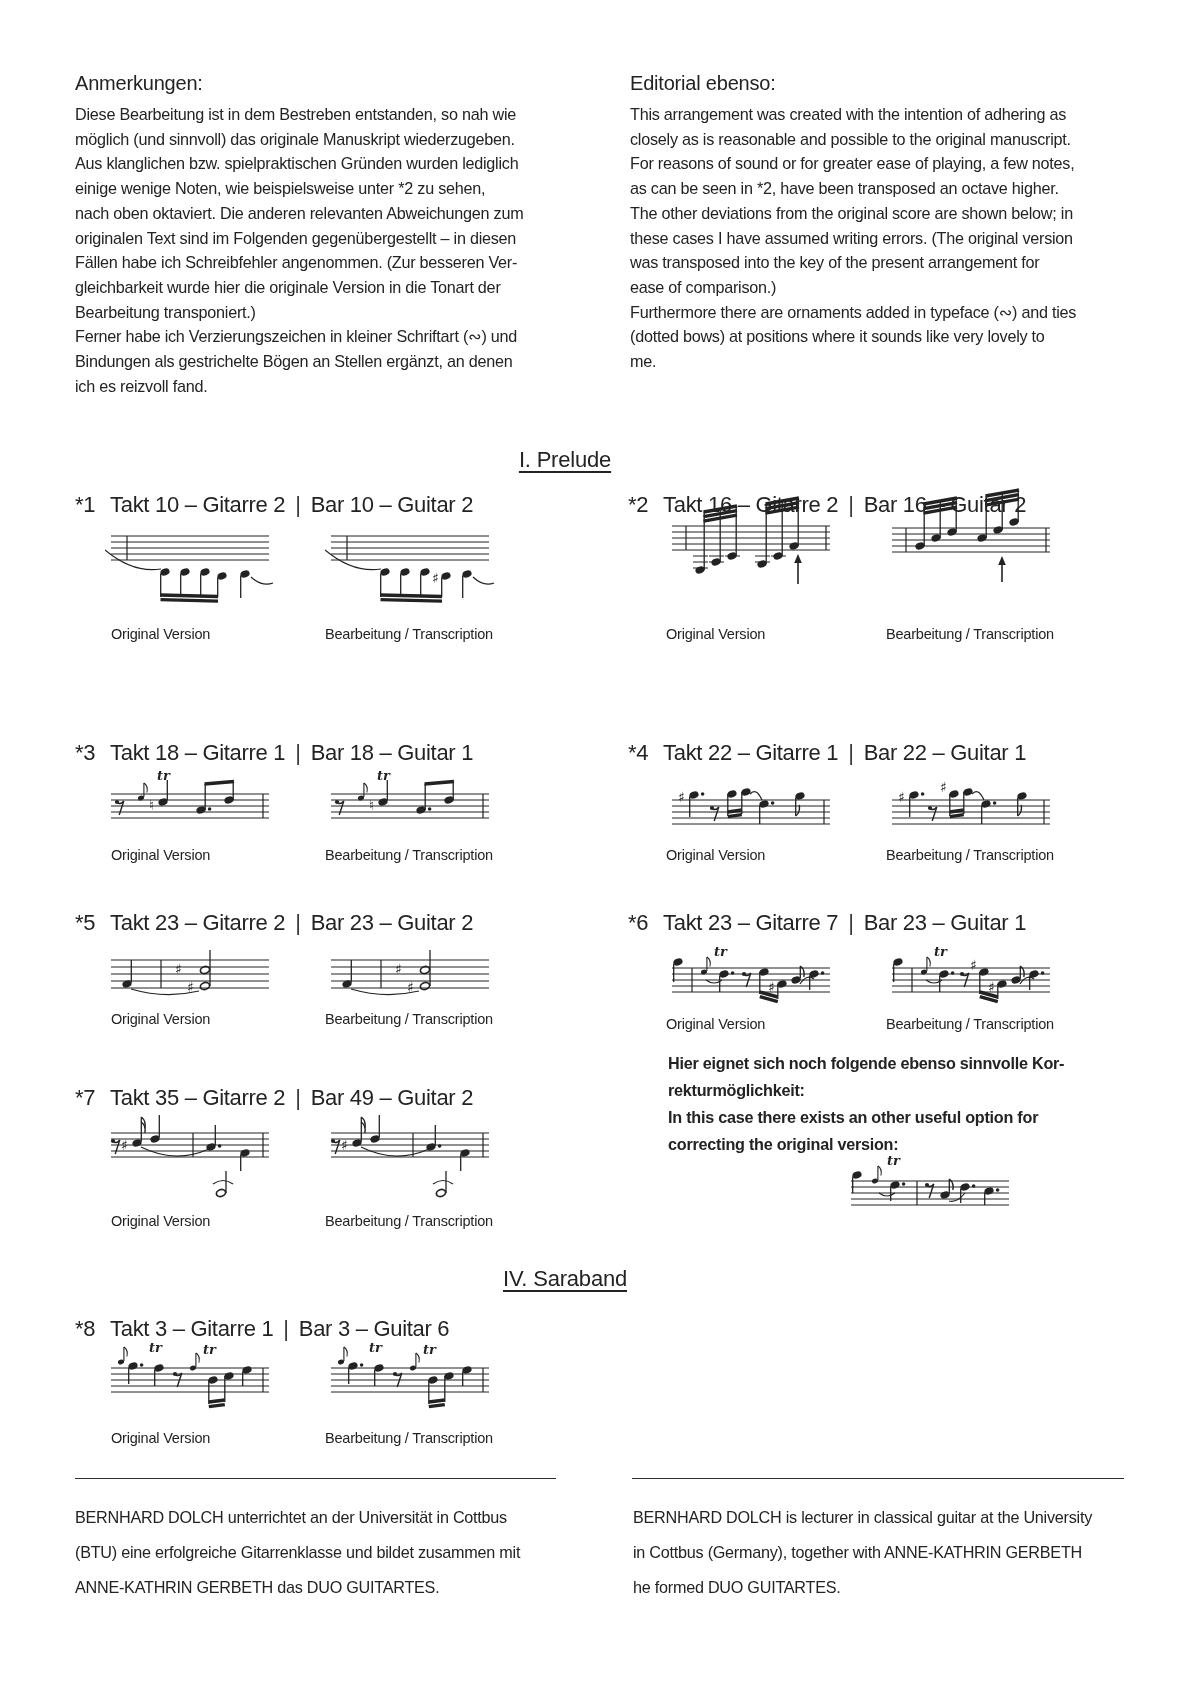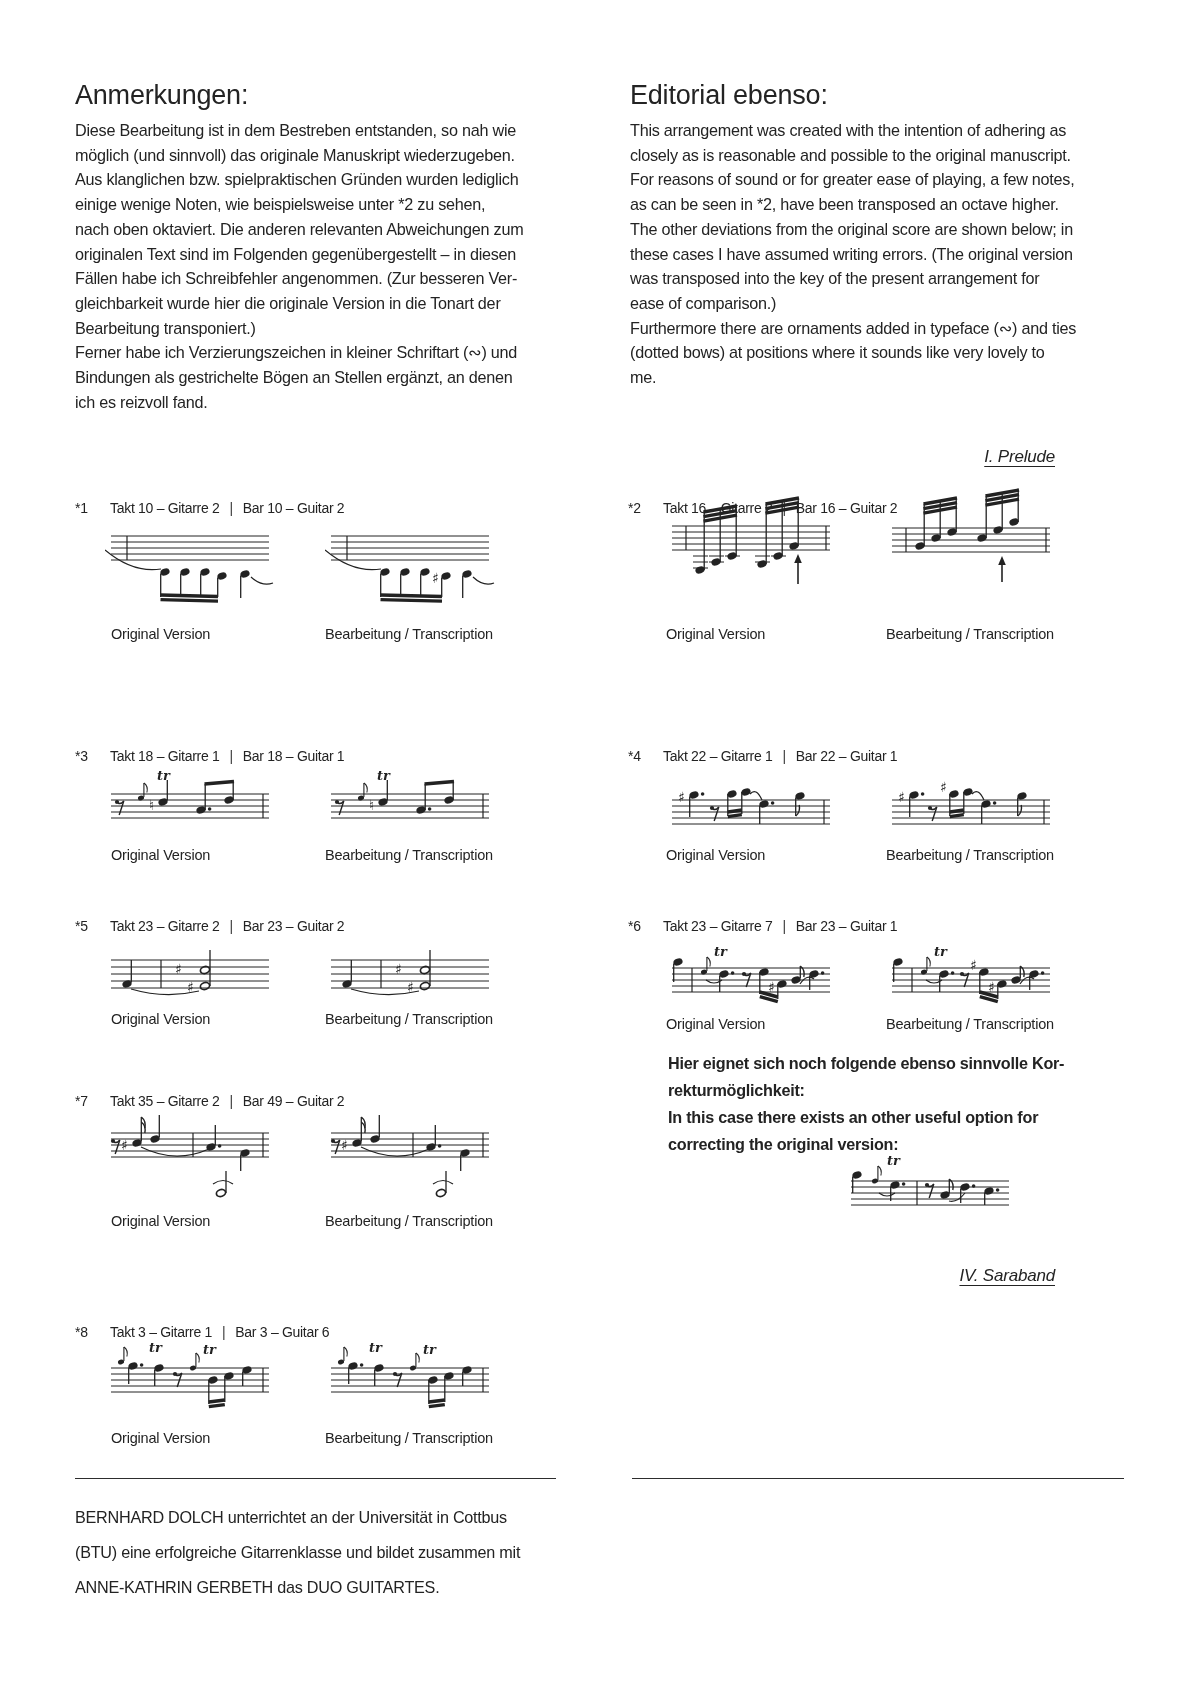--- a/index.html
+++ b/index.html
@@ -1,26 +1,26 @@
 <!DOCTYPE html>
 <html><head>
 <meta charset="utf-8">
 <style>
   html,body{margin:0;padding:0;background:#e8e8e8;}
   #page{position:relative;width:1200px;height:1685px;background:#ffffff;margin:0 auto;
         font-family:"Liberation Sans",sans-serif;color:#232323;overflow:hidden;}
   .col{position:absolute;}
-  .col h2{margin:12px 0 7px 0;font-size:27px;font-weight:400;letter-spacing:-0.2px;}
+  .col h2{margin:4px 0 7px 0;font-size:20px;font-weight:400;letter-spacing:-0.2px;}
   .body-text{font-size:16.2px;line-height:24.7px;letter-spacing:-0.25px;white-space:pre-line;
              text-align:left;}
-  .sec-head{position:absolute;left:75px;width:980px;text-align:right;font-size:17px;
-            font-style:italic;letter-spacing:-0.2px;}
+  .sec-head{position:absolute;left:75px;width:980px;text-align:center;font-size:22px;
+            letter-spacing:-0.2px;}
   .sec-head span{text-decoration:underline;text-underline-offset:4px;}
   .ex{position:absolute;width:492px;}
-  .exlabel{position:absolute;top:8px;left:0;font-size:14px;letter-spacing:-0.3px;white-space:nowrap;}
+  .exlabel{position:absolute;top:0;left:0;font-size:22px;letter-spacing:-0.3px;white-space:nowrap;}
   .exlabel .num{display:inline-block;min-width:35px;}
   .exlabel .pipe{margin:0 10px;font-weight:300;color:#3a3a3a;}
   .fig{position:absolute;margin:0;padding:0;}
   .cap{position:absolute;font-size:14.5px;letter-spacing:-0.2px;white-space:nowrap;}
   .noteblk{position:absolute;font-size:16.2px;line-height:27px;letter-spacing:-0.25px;
            white-space:pre-line;font-weight:bold;}
   .rule{position:absolute;height:0;border-top:1.6px solid #2d2d2d;}
   .footer-text{position:absolute;font-size:16.2px;line-height:35px;letter-spacing:-0.25px;
                white-space:pre-line;}
   svg{display:block;}
@@ -638,14 +638,17 @@
       </figure>
     <div class="cap" style="left:36px;top:114px">Original Version</div>
     <div class="cap" style="left:250px;top:114px">Bearbeitung / Transcription</div>
   </div>
 
   <div class="rule" style="left:75px;top:1478px;width:481px"></div>
   <div class="rule" style="left:632px;top:1478px;width:492px"></div>
   <div class="footer-text" style="left:75px;top:1500px;width:481px">BERNHARD DOLCH unterrichtet an der Universität in Cottbus
 (BTU) eine erfolgreiche Gitarrenklasse und bildet zusammen mit
 ANNE-KATHRIN GERBETH das DUO GUITARTES.</div>
+  <div class="footer-text" style="left:633px;top:1500px;width:492px">BERNHARD DOLCH is lecturer in classical guitar at the University
+in Cottbus (Germany), together with ANNE-KATHRIN GERBETH
+he formed DUO GUITARTES.</div>
 
 </div>
 
 </body></html>

